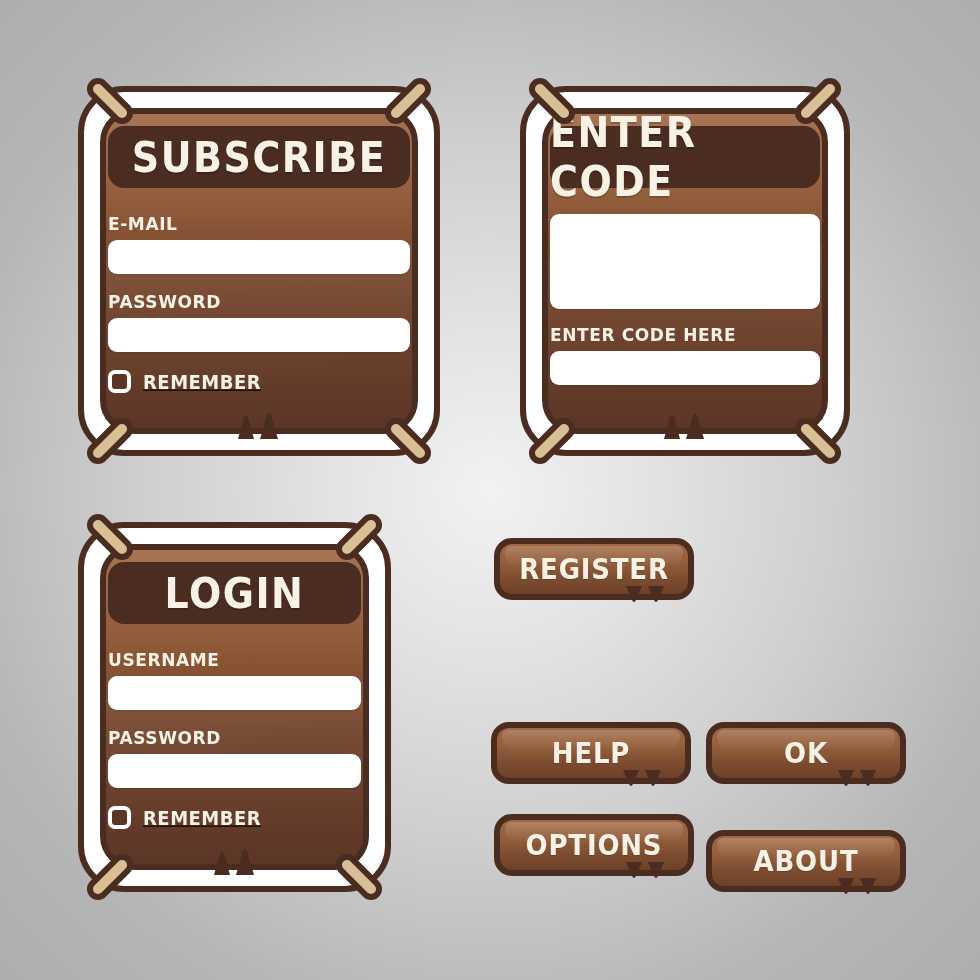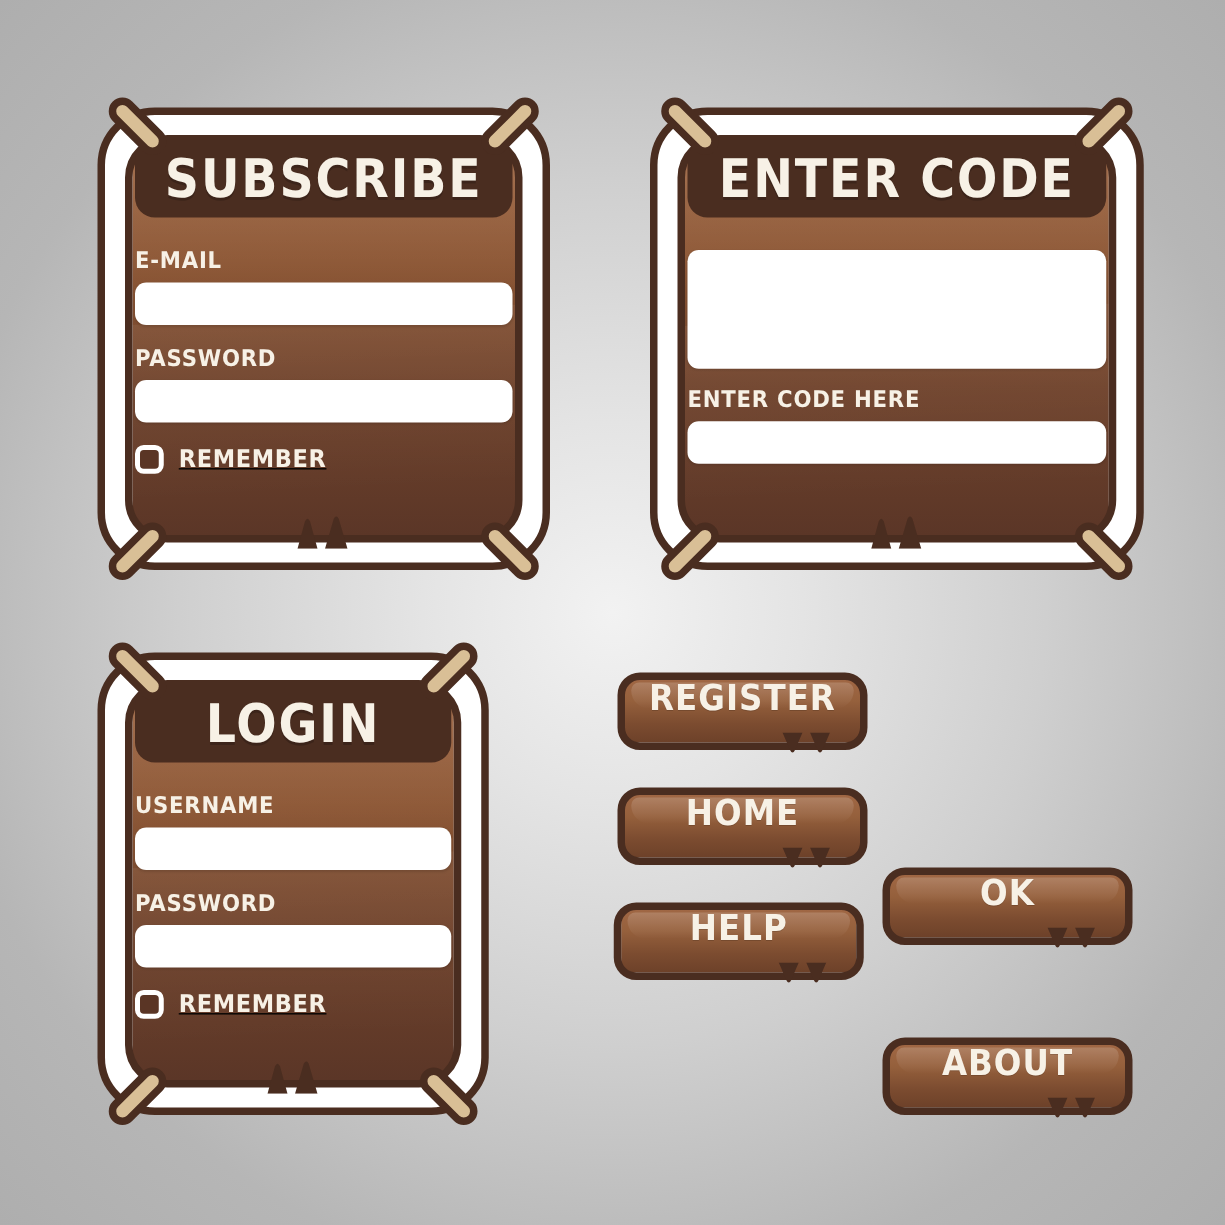--- a/index.html
+++ b/index.html
@@ -61,21 +61,21 @@
 
   
   .panel-drips {
     position:absolute; left:50%; bottom:17px;
     transform:translateX(-50%);
     width:70px; height:26px; z-index:5;
     pointer-events:none;
   }
 
   
-  .panel-content { position:absolute; inset:0; padding:26px 30px 0 30px; z-index:4; }
+  .panel-content { position:absolute; inset:0; padding:40px 30px 0 30px; z-index:4; }
 
   .title-bar {
     height:62px; border-radius:16px;
     background:#4a2d20;
     display:flex; align-items:center; justify-content:center;
     margin-bottom:26px;
   }
   .title-bar .title-text {
     color:#f7f1e6;
     font-size:38px;
@@ -123,21 +123,21 @@
     transform:scaleY(1.08);
   }
 
   
   .btn {
     position:absolute;
     width:200px; height:62px;
     border-radius:18px;
     border:6px solid #4a2d20;
     background:linear-gradient(180deg, #a06744 0%, #95603c 34%, #7c4c30 70%, #6d4129 100%);
-    display:flex; align-items:flex-start; justify-content:center;
+    display:flex; align-items:center; justify-content:center;
     overflow:visible;
     cursor:pointer;
   }
   .btn::before {
     content:"";
     position:absolute; left:5px; right:5px; top:2px; height:42%;
     border-radius:12px 12px 28px 28px;
     background:linear-gradient(180deg, rgba(255,255,255,.17), rgba(255,255,255,0));
     pointer-events:none;
   }
@@ -184,21 +184,21 @@
       <div class="field-input"></div>
       <div class="field-label">PASSWORD</div>
       <div class="field-input"></div>
       <div class="check-row">
         <div class="checkbox"></div>
         <span class="check-label">REMEMBER</span>
       </div>
     </div>
   </div>
 
-  <div class="panel" style="left:520px; top:86px; width:395px; height:370px;">
+  <div class="panel" style="left:520px; top:86px; width:330px; height:370px;">
     <div class="panel-outer"></div>
     <div class="panel-body"></div>
 
     <svg class="panel-drips" viewBox="0 0 70 26">
       <path d="M0,26 L14,26 L20,4 Q22,0 24,4 L30,26 L36,26 L43,2 Q45,-2 47,2 L54,26 L70,26 L70,26 L0,26 Z" fill="#4a2d20"></path>
     </svg>
 
     <div class="corner tl"></div>
     <div class="corner tr"></div>
     <div class="corner bl"></div>
@@ -243,42 +243,42 @@
   </div>
 
   <div class="btn" style="left:494px; top:538px;">
     <span class="btn-label">REGISTER</span>
     <svg class="btn-drips" viewBox="0 0 54 20">
       <path d="M0,0 L8,0 L14,14 Q16,18 18,14 L24,0 L30,0 L36,14 Q38,18 40,14 L46,0 L54,0 L54,0 L0,0 Z" fill="#4a2d20"></path>
     </svg>
   </div>
 
 
-  <div class="btn" style="left:494px; top:630px;">
-    <span class="btn-label">HOME</span>
-    <svg class="btn-drips" viewBox="0 0 54 20">
-      <path d="M0,0 L8,0 L14,14 Q16,18 18,14 L24,0 L30,0 L36,14 Q38,18 40,14 L46,0 L54,0 L54,0 L0,0 Z" fill="#4a2d20"></path>
-    </svg>
-  </div>
 
 
   <div class="btn" style="left:491px; top:722px;">
     <span class="btn-label">HELP</span>
     <svg class="btn-drips" viewBox="0 0 54 20">
       <path d="M0,0 L8,0 L14,14 Q16,18 18,14 L24,0 L30,0 L36,14 Q38,18 40,14 L46,0 L54,0 L54,0 L0,0 Z" fill="#4a2d20"></path>
     </svg>
   </div>
 
-  <div class="btn" style="left:706px; top:694px;">
+  <div class="btn" style="left:706px; top:722px;">
     <span class="btn-label">OK</span>
     <svg class="btn-drips" viewBox="0 0 54 20">
       <path d="M0,0 L8,0 L14,14 Q16,18 18,14 L24,0 L30,0 L36,14 Q38,18 40,14 L46,0 L54,0 L54,0 L0,0 Z" fill="#4a2d20"></path>
     </svg>
   </div>
 
+  <div class="btn" style="left:494px; top:814px;">
+    <span class="btn-label">OPTIONS</span>
+    <svg class="btn-drips" viewBox="0 0 54 20">
+      <path d="M0,0 L8,0 L14,14 Q16,18 18,14 L24,0 L30,0 L36,14 Q38,18 40,14 L46,0 L54,0 L54,0 L0,0 Z" fill="#4a2d20"></path>
+    </svg>
+  </div>
 
   <div class="btn" style="left:706px; top:814px;margin-top:16px;">
     <span class="btn-label">ABOUT</span>
     <svg class="btn-drips" viewBox="0 0 54 20">
       <path d="M0,0 L8,0 L14,14 Q16,18 18,14 L24,0 L30,0 L36,14 Q38,18 40,14 L46,0 L54,0 L54,0 L0,0 Z" fill="#4a2d20"></path>
     </svg>
   </div>
 
 </div>
 

